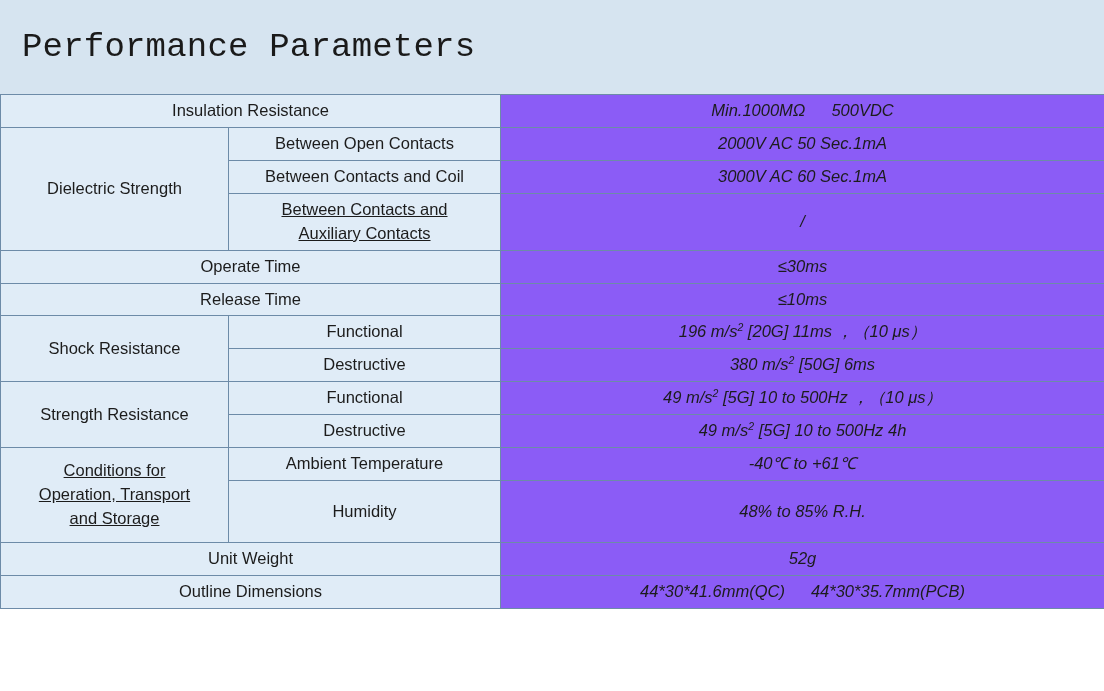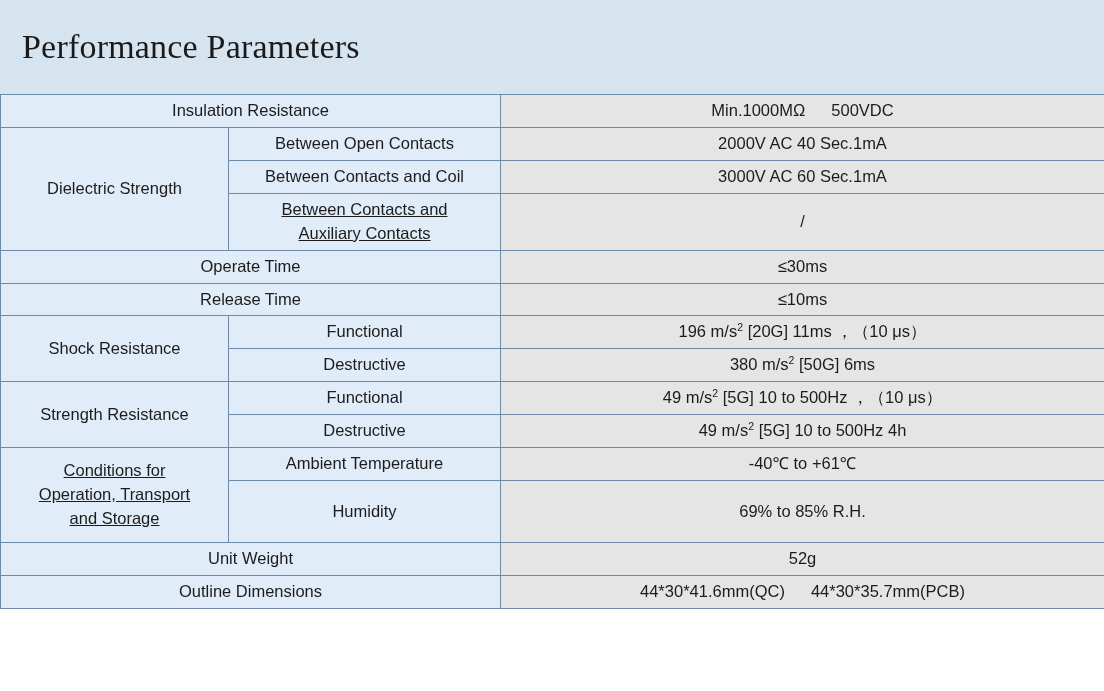--- a/index.html
+++ b/index.html
@@ -15,21 +15,21 @@
   }
   .header-band {
     height: 94px;
     background: #d6e4f0;
     display: flex;
     align-items: center;
     padding-left: 22px;
     box-sizing: border-box;
   }
   .header-title {
-    font-family: Liberation Serif, serif;
+    font-family: Liberation Mono, monospace;
     font-size: 34px;
     color: #1a1a1a;
     font-weight: normal;
     letter-spacing: 0.2px;
   }
   table.spec {
     border-collapse: collapse;
     table-layout: fixed;
     width: 1104px;
     margin: 0;
@@ -42,21 +42,22 @@
     text-align: center;
     vertical-align: middle;
     padding: 4px 6px;
     box-sizing: border-box;
     line-height: 1.45;
   }
   td.label {
     background: #e0ecf7;
   }
   td.value {
-    background: #e5e5e5;
+    background: #8b5cf6;
+    font-style: italic;
   }
   .col-a { width: 228px; }
   .col-b { width: 272px; }
   .col-c { width: 604px; }
   .two-line {
     line-height: 1.65;
     text-decoration: underline;
   }
   sup {
     font-size: 10.5px;
@@ -86,21 +87,21 @@
     <tr>
       <td class="label" colspan="2">Insulation Resistance</td>
       <td class="value">
         <span>Min.1000MΩ</span><span class="gap"></span><span>500VDC</span>
       </td>
     </tr>
 
     <tr>
       <td class="label" rowspan="3">Dielectric Strength</td>
       <td class="label">Between Open Contacts</td>
-      <td class="value">2000V AC 40 Sec.1mA</td>
+      <td class="value">2000V AC 50 Sec.1mA</td>
     </tr>
     <tr>
       <td class="label">Between Contacts and Coil</td>
       <td class="value">3000V AC 60 Sec.1mA</td>
     </tr>
     <tr>
       <td class="label two-line">
         <div>Between Contacts and</div>
         <div>Auxiliary Contacts</div>
       </td>
@@ -141,21 +142,21 @@
       <td class="label two-line" rowspan="2">
         <div>Conditions for</div>
         <div>Operation, Transport</div>
         <div>and Storage</div>
       </td>
       <td class="label">Ambient Temperature</td>
       <td class="value">-40℃ to +61℃</td>
     </tr>
     <tr>
       <td class="label" style="height:62px">Humidity</td>
-      <td class="value">69% to 85% R.H.</td>
+      <td class="value">48% to 85% R.H.</td>
     </tr>
 
     <tr>
       <td class="label" colspan="2">Unit Weight</td>
       <td class="value">52g</td>
     </tr>
 
     <tr>
       <td class="label" colspan="2">Outline Dimensions</td>
       <td class="value">

